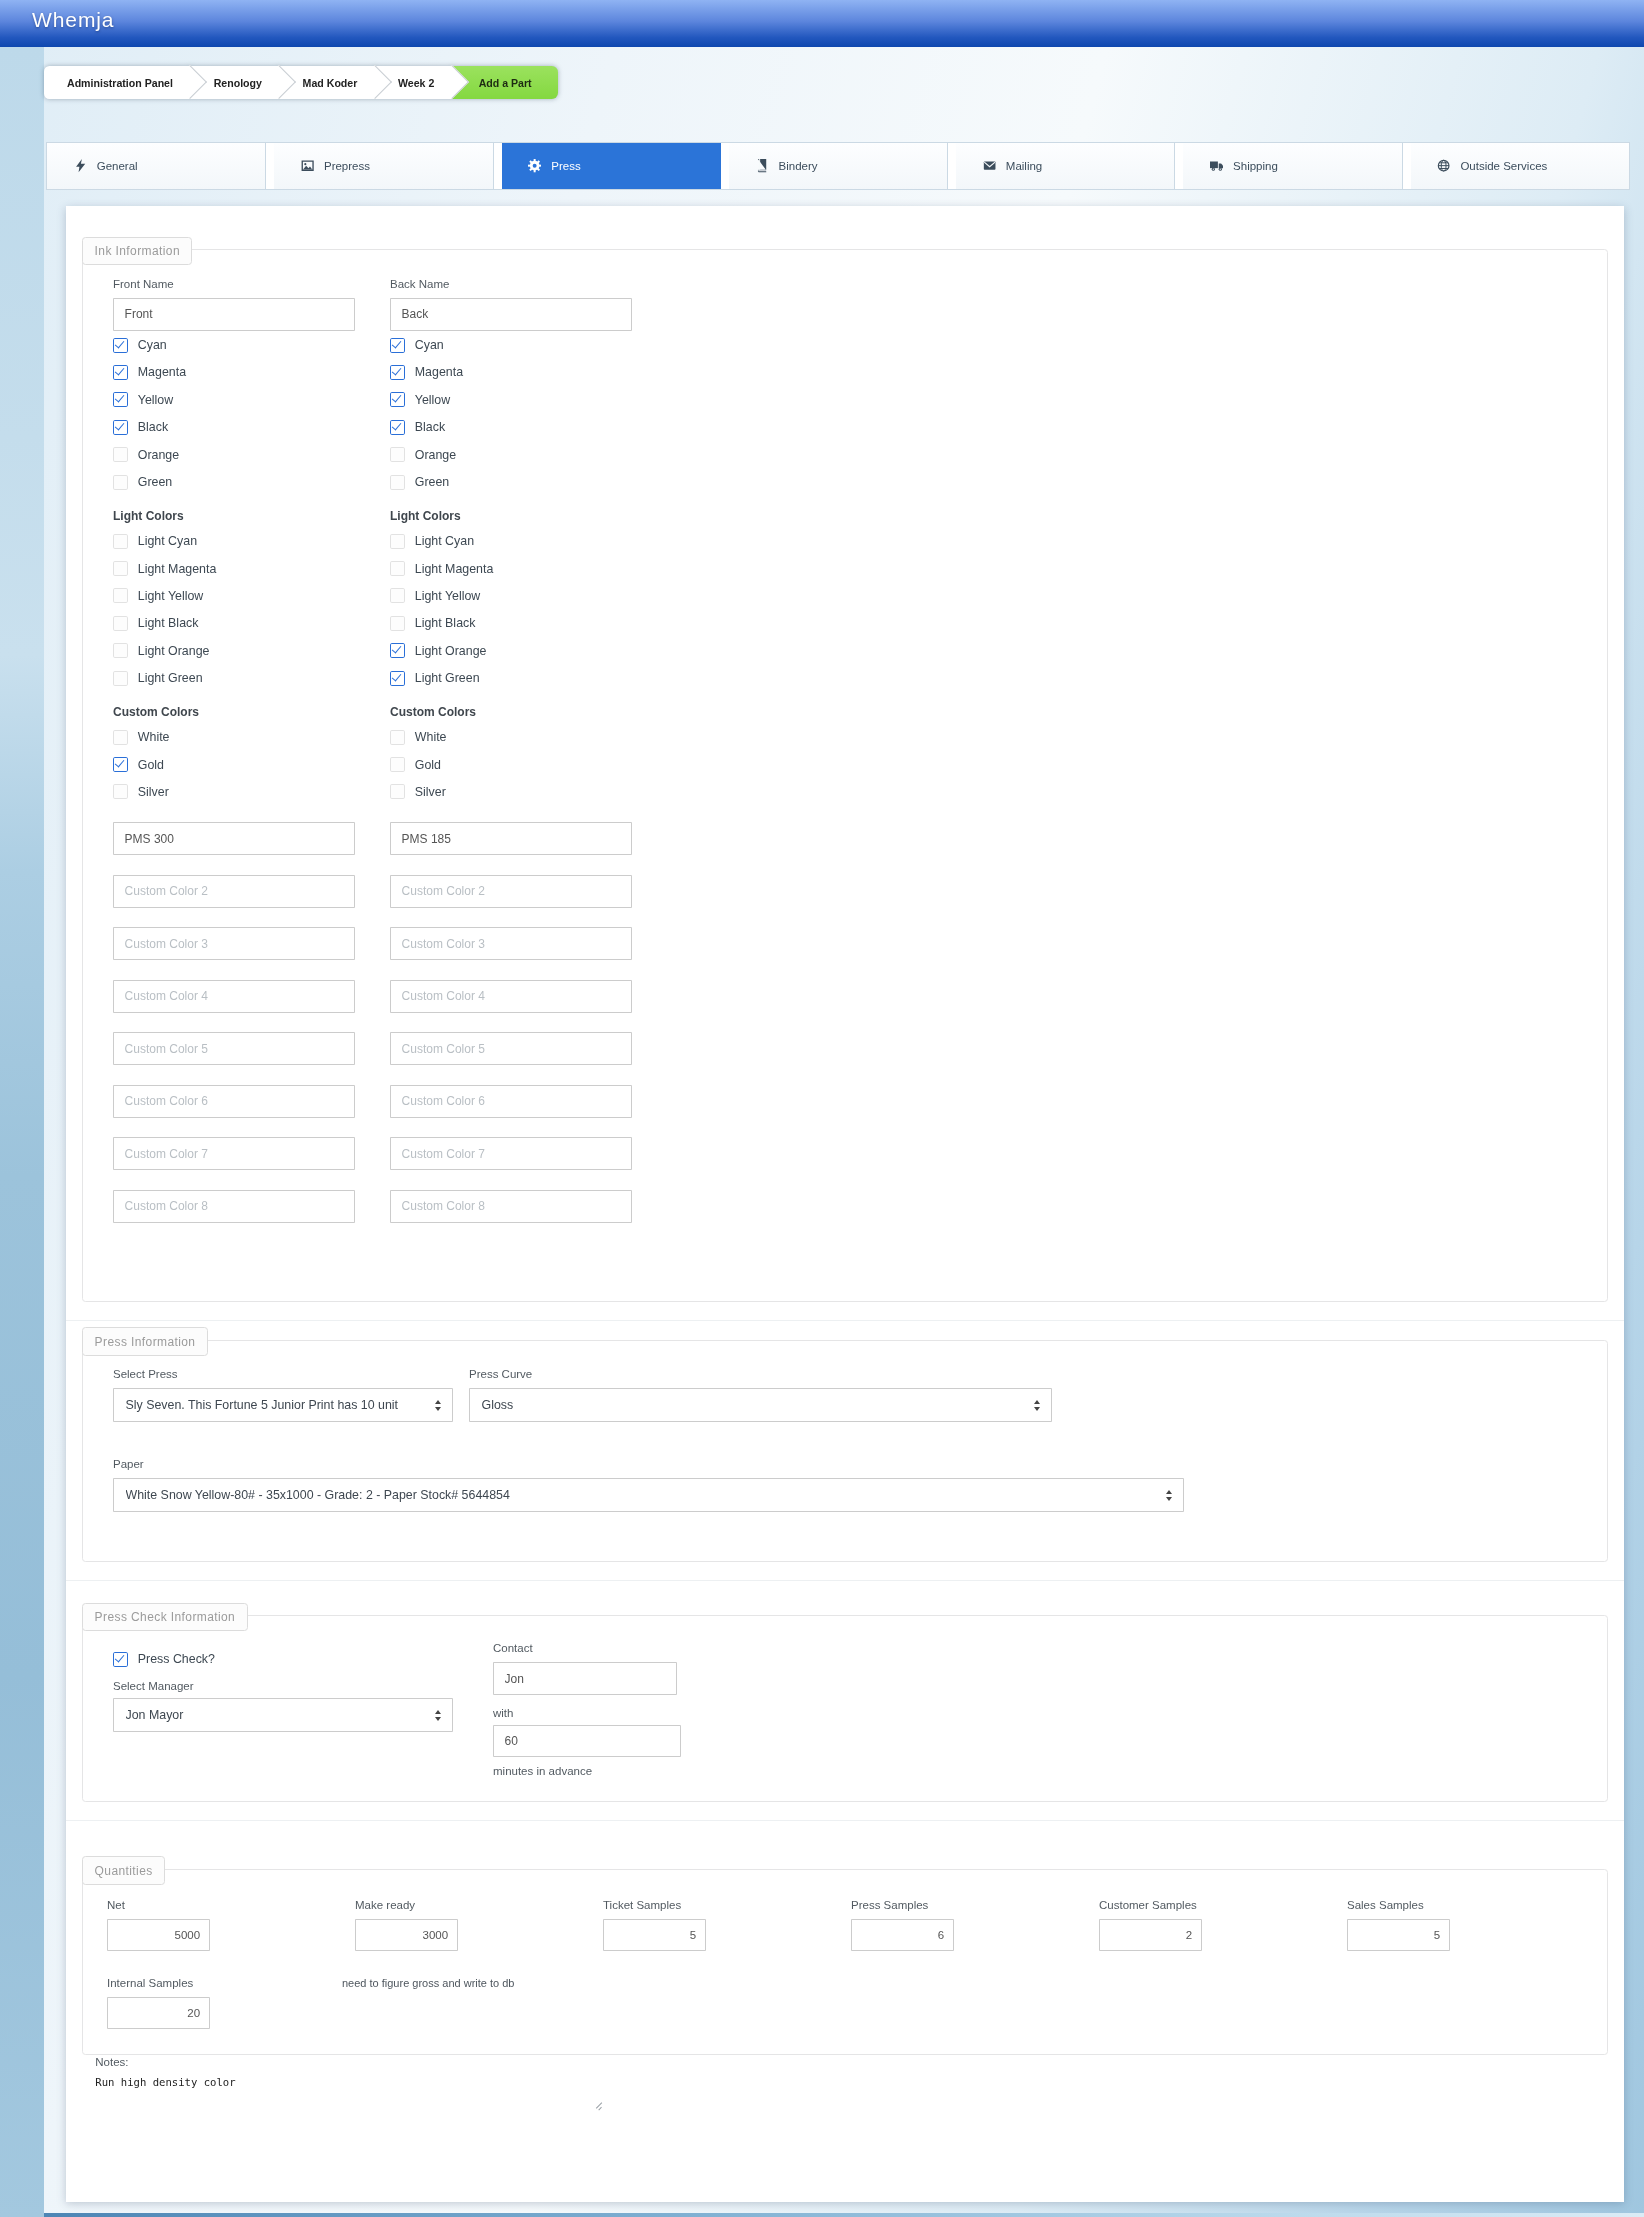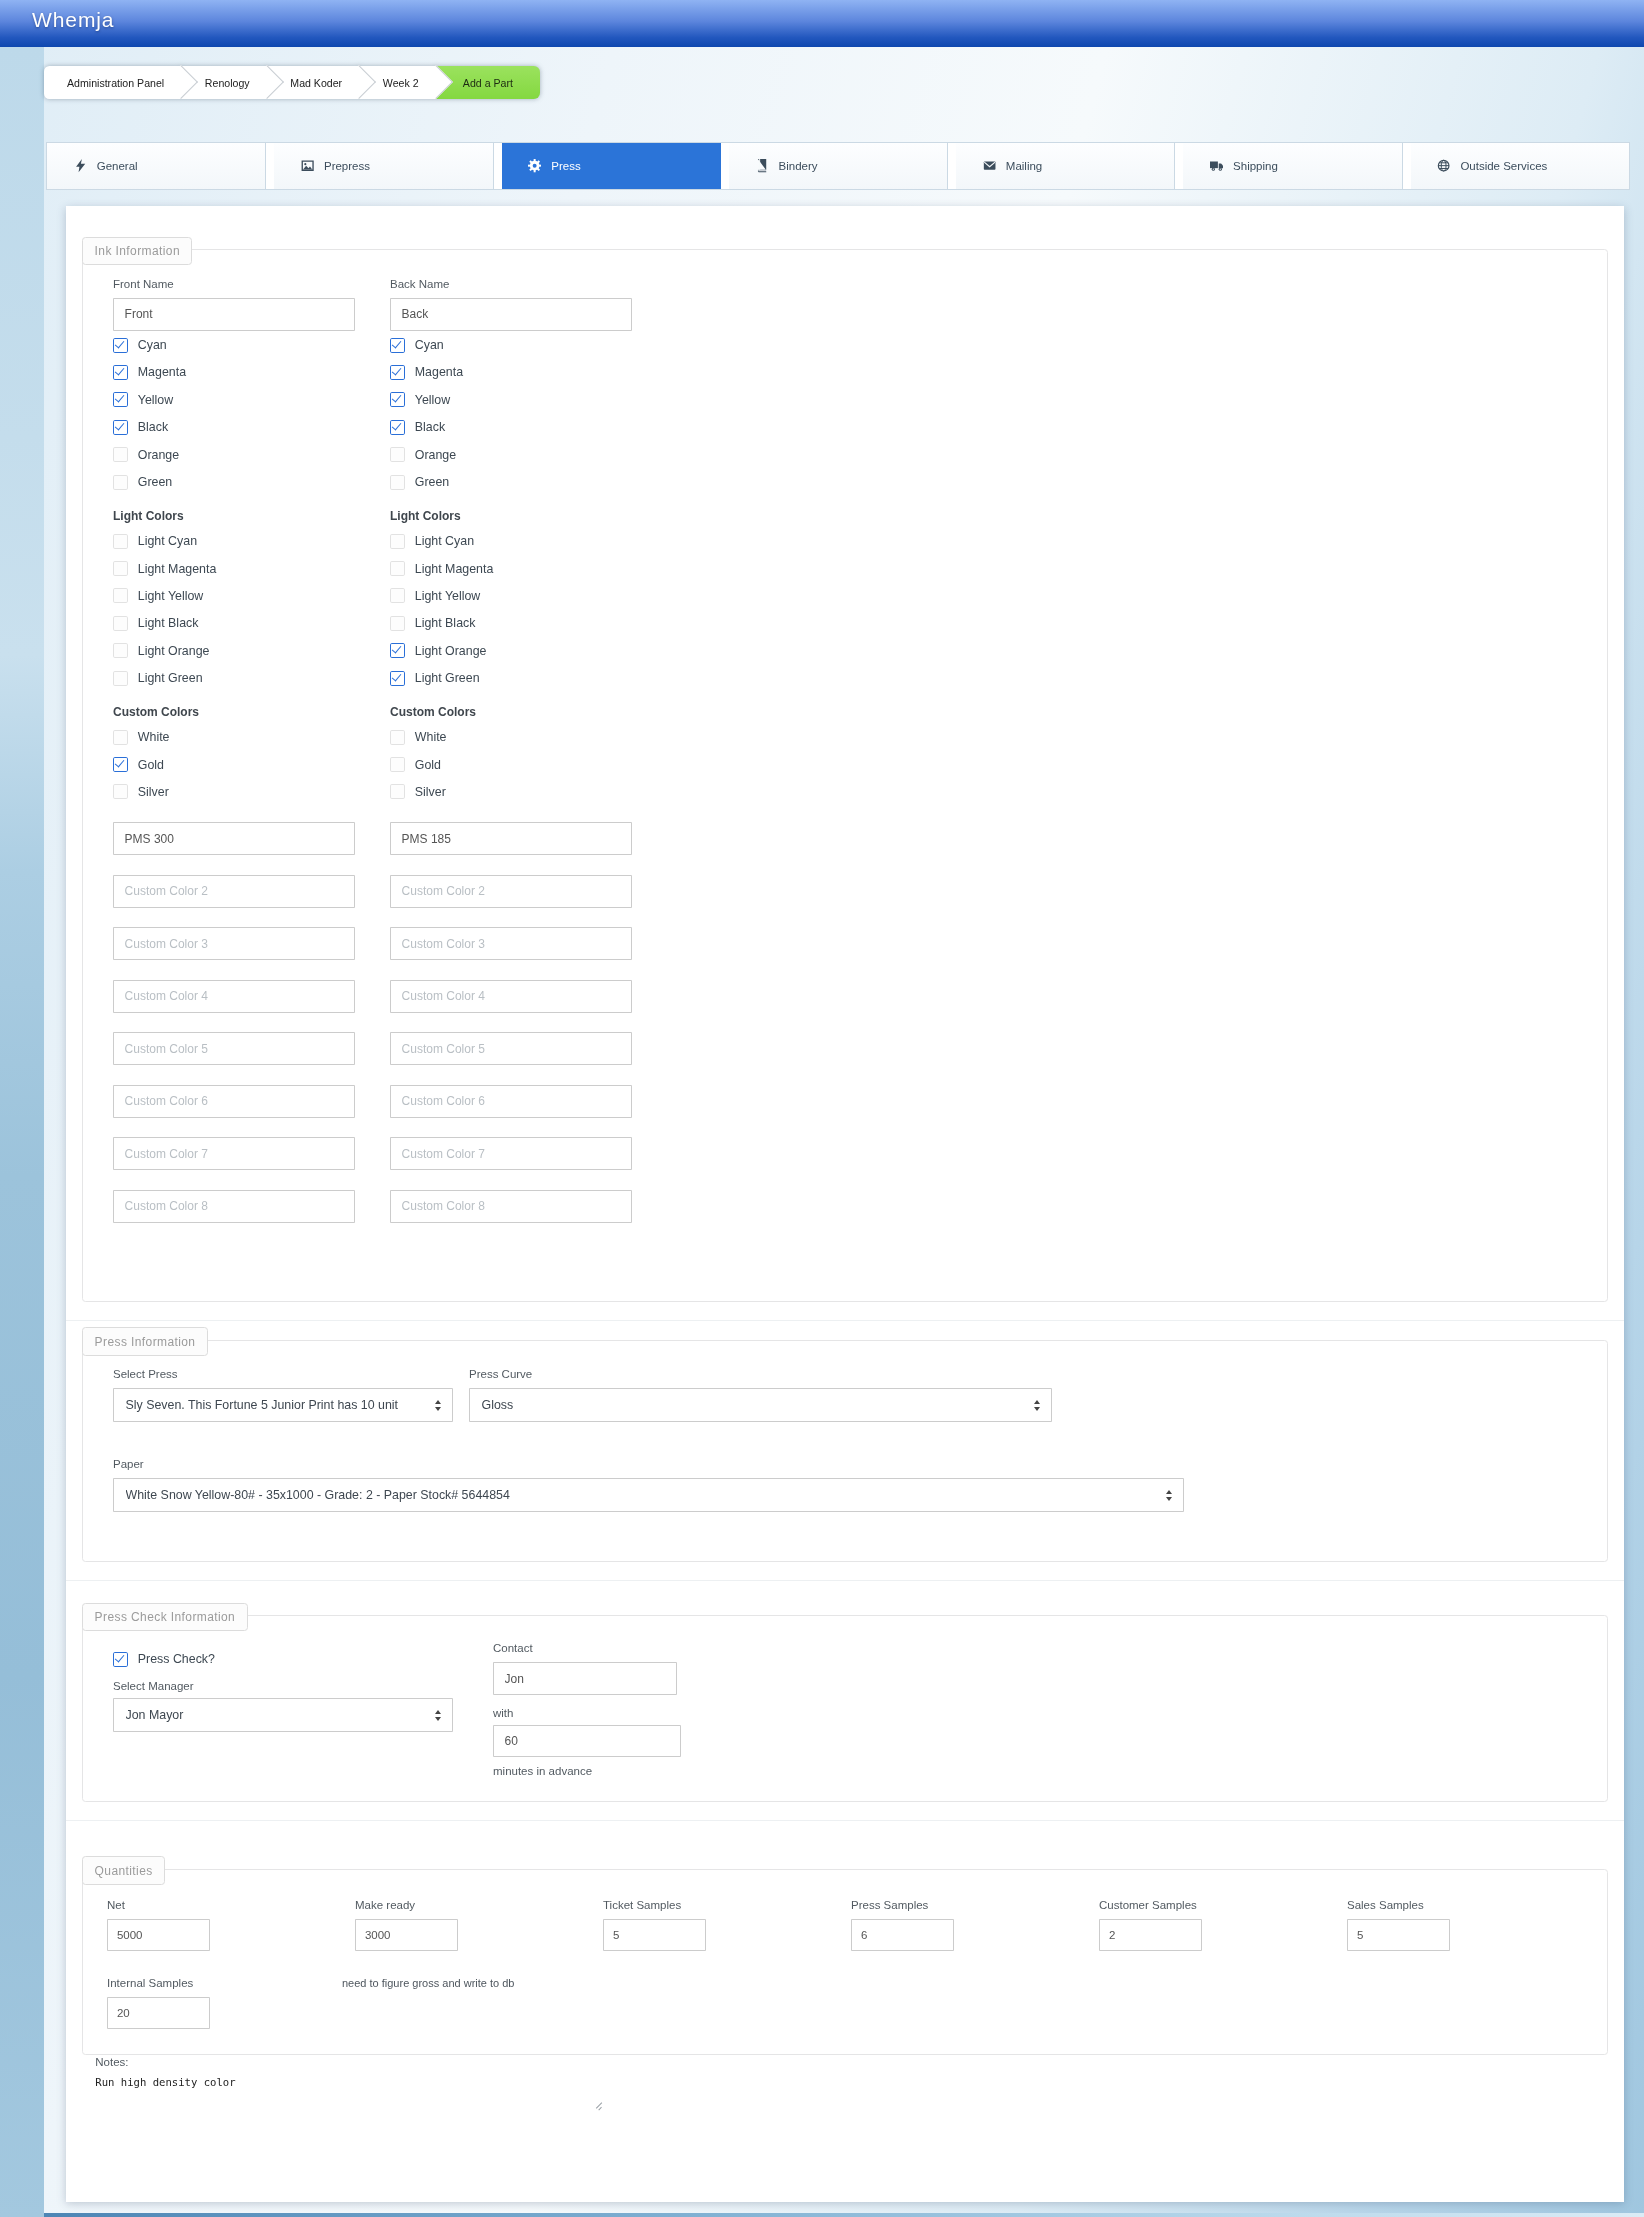--- a/index.html
+++ b/index.html
@@ -14,21 +14,21 @@
   .footerbar{position:absolute;left:44px;right:0;bottom:0;height:5.3px;
     background:linear-gradient(90deg,#4d86b5 0%,#7fb0d2 40%,#b7d7ea 75%,#dbecf6 100%);}
   
   .topbar{position:absolute;top:0;left:0;right:0;height:47px;
     background:linear-gradient(180deg,#8fb3f3 0%,#5d86dd 45%,#2257be 80%,#0e47af 100%);}
   .brand{position:absolute;left:32px;top:8px;color:#fff;font-size:21px;letter-spacing:0.9px;
     text-shadow:0 0.9px 2.7px rgba(0,20,60,.4);}
   
   .crumbs{position:absolute;top:66px;left:44px;display:flex;filter:drop-shadow(0 0.9px 2.7px rgba(30,50,70,.35));}
   .crumb{position:relative;background:#fff;height:33px;display:flex;align-items:center;
-    padding:0 17.7px 0 23px;font-weight:normal;font-size:10.6px;color:#222;white-space:nowrap;}
+    padding:0 17.7px 0 23px;font-weight:bold;font-size:10.6px;color:#222;white-space:nowrap;}
   .crumb:first-child{border-radius:5.3px 0 0 5.3px;}
   .crumb::after{content:"";position:absolute;right:-11.5px;top:4.4px;width:23px;height:23px;background:#fff;
     transform:rotate(45deg);border-top:0.9px solid #c9ced3;border-right:0.9px solid #c9ced3;z-index:2;}
   .crumb:nth-child(1){z-index:9}.crumb:nth-child(2){z-index:8}.crumb:nth-child(3){z-index:7}
   .crumb:nth-child(4){z-index:6}.crumb:nth-child(5){z-index:5}
   .crumb.on{background:linear-gradient(#9be25e,#84d840);border-radius:0 6.2px 6.2px 0;padding:0 26.6px;color:#1d2b12;}
   .crumb.on::after{display:none;}
   
   .tabs{position:absolute;top:142px;left:46px;width:1584px;height:48px;display:flex;
     border:0.9px solid #cbd9e4;box-sizing:border-box;background:#fff;gap:8px;}
@@ -93,21 +93,21 @@
   .sel.w-mgr{width:340px;margin-top:5.3px;}
   .txt.w-contact{width:184px;margin-top:7px;}
   .txt.w-min{width:188px;margin-top:5.3px;height:32px;}
   .pccol2 .flabel{margin-top:0;}
   .pccol2 .flabel.mt{margin-top:10.6px;}
   .pccol2 .flabel.mt2{margin-top:7px;}
   
   .quant{margin-top:48px;padding:28px 0 25px 24px;}
   .qrow{display:flex;gap:145px;}
   .qcol{width:103px;flex:none;}
-  .txt.qty{width:103px;height:32px;margin-top:7px;padding:0 8.9px;font-size:11.5px;}
+  .txt.qty{width:103px;height:32px;margin-top:7px;padding:0 8.9px;font-size:11.5px;text-align:right;}
   .qrow2{display:flex;margin-top:25px;align-items:flex-start;}
   .qnote{font-size:11px;color:#4e565e;margin-left:132px;line-height:14px;}
   
   .notes{padding-left:13.3px;}
   .noteswrap{position:relative;width:505px;margin-top:7px;}
   .notesarea{width:505px;height:28px;border:none;resize:none;outline:none;padding:0;
     font-family:"DejaVu Sans Mono",monospace;font-size:10.6px;color:#222;background:transparent;display:block;}
   .grip{position:absolute;right:-3.5px;bottom:-7px;width:8.9px;height:8.9px;}
   .grip i{position:absolute;background:#9aa0a6;height:0.9px;transform:rotate(-45deg);}
   .grip i:nth-child(1){width:8px;left:0;top:3.5px;}

